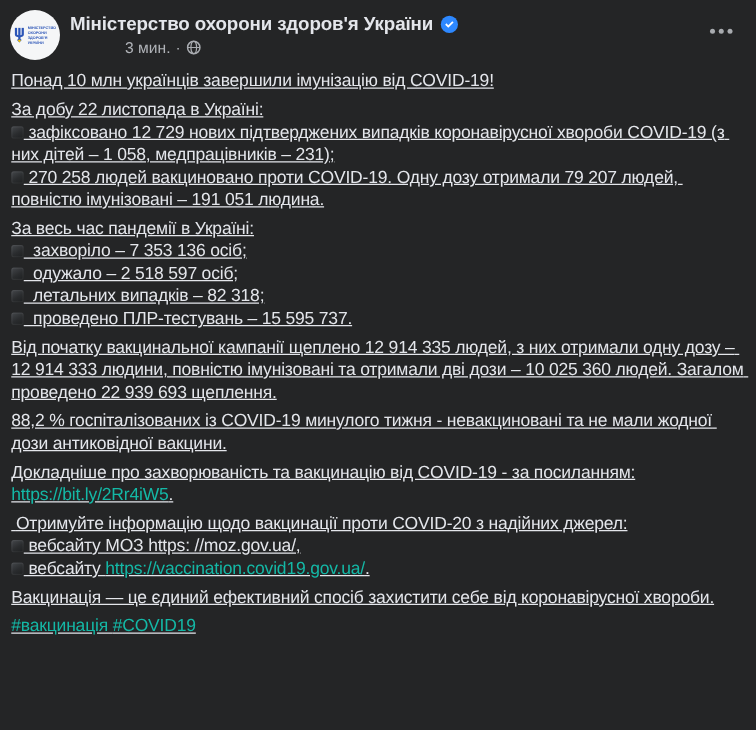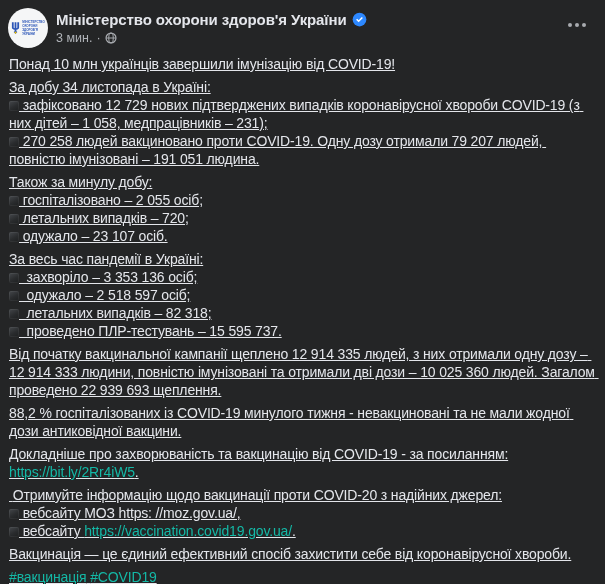--- a/index.html
+++ b/index.html
@@ -25,21 +25,21 @@
     letter-spacing:0;white-space:nowrap;
   }
   .header-text{margin-left:8px;flex:1;min-width:0;}
   .name-row{display:flex;align-items:center;gap:5px;margin-top:3px;}
   .page-name{
     color:#e4e6eb;font-size:15px;font-weight:700;text-decoration:none;
     letter-spacing:-0.1px;cursor:pointer;
   }
   .verified{display:inline-flex;width:15px;height:15px;}
   .meta-row{display:flex;align-items:center;gap:4px;margin-top:3px;color:#b0b3b8;font-size:12.5px;}
-  .timestamp{color:#b0b3b8;text-decoration:none;cursor:pointer;}
+  .timestamp{color:#b0b3b8;text-decoration:none;cursor:pointer;margin-left:44px;}
   .dot-sep{color:#b0b3b8;}
   .globe{display:inline-flex;width:12px;height:12px;opacity:.95;}
   .more-btn{
     position:absolute;top:16px;right:16px;width:24px;height:18px;
     display:flex;align-items:center;justify-content:center;gap:3px;
     cursor:pointer;border-radius:4px;
   }
   .more-btn .dot{width:4px;height:4px;border-radius:50%;background:#a8abaf;}
 
   
@@ -106,29 +106,25 @@
     <div class="more-btn">
       <span class="dot"></span>
       <span class="dot"></span>
       <span class="dot"></span>
     </div>
 
   </div>
 
   <div class="content" id="post-content">
       <div class="paragraph"><span>Понад 10 млн українців завершили імунізацію від COVID-19!</span></div>
-      <div class="paragraph"><span>За добу 34 листопада в Україні:
+      <div class="paragraph"><span>За добу 22 листопада в Україні:
 </span><span class="bullet"></span><span> зафіксовано 12 729 нових підтверджених випадків коронавірусної хвороби COVID-19 (з них дітей – 1 058, медпрацівників – 231);
 </span><span class="bullet"></span><span> 270 258 людей вакциновано проти COVID-19. Одну дозу отримали 79 207 людей, повністю імунізовані – 191 051 людина.</span></div>
-      <div class="paragraph"><span>Також за минулу добу:
-</span><span class="bullet"></span><span> госпіталізовано – 2 055 осіб;
-</span><span class="bullet"></span><span> летальних випадків – 720;
-</span><span class="bullet"></span><span> одужало – 23 107 осіб.</span></div>
       <div class="paragraph"><span>За весь час пандемії в Україні:
-</span><span class="bullet"></span><span>  захворіло – 3 353 136 осіб;
+</span><span class="bullet"></span><span>  захворіло – 7 353 136 осіб;
 </span><span class="bullet"></span><span>  одужало – 2 518 597 осіб;
 </span><span class="bullet"></span><span>  летальних випадків – 82 318;
 </span><span class="bullet"></span><span>  проведено ПЛР-тестувань – 15 595 737.</span></div>
       <div class="paragraph"><span>Від початку вакцинальної кампанії щеплено 12 914 335 людей, з них отримали одну дозу – 12 914 333 людини, повністю імунізовані та отримали дві дози – 10 025 360 людей. Загалом проведено 22 939 693 щеплення.</span></div>
       <div class="paragraph"><span>88,2 % госпіталізованих із COVID-19 минулого тижня - невакциновані та не мали жодної дози антиковідної вакцини.</span></div>
       <div class="paragraph"><span>Докладніше про захворюваність та вакцинацію від COVID-19 - за посиланням:
 </span><a class="link" href="#">https://bit.ly/2Rr4iW5</a><span>.</span></div>
       <div class="paragraph"><span> Отримуйте інформацію щодо вакцинації проти COVID-20 з надійних джерел:
 </span><span class="bullet"></span><span> вебсайту МОЗ https: //moz.gov.ua/,
 </span><span class="bullet"></span><span> вебсайту </span><a class="link" href="#">https://vaccination.covid19.gov.ua/</a><span>.</span></div>

